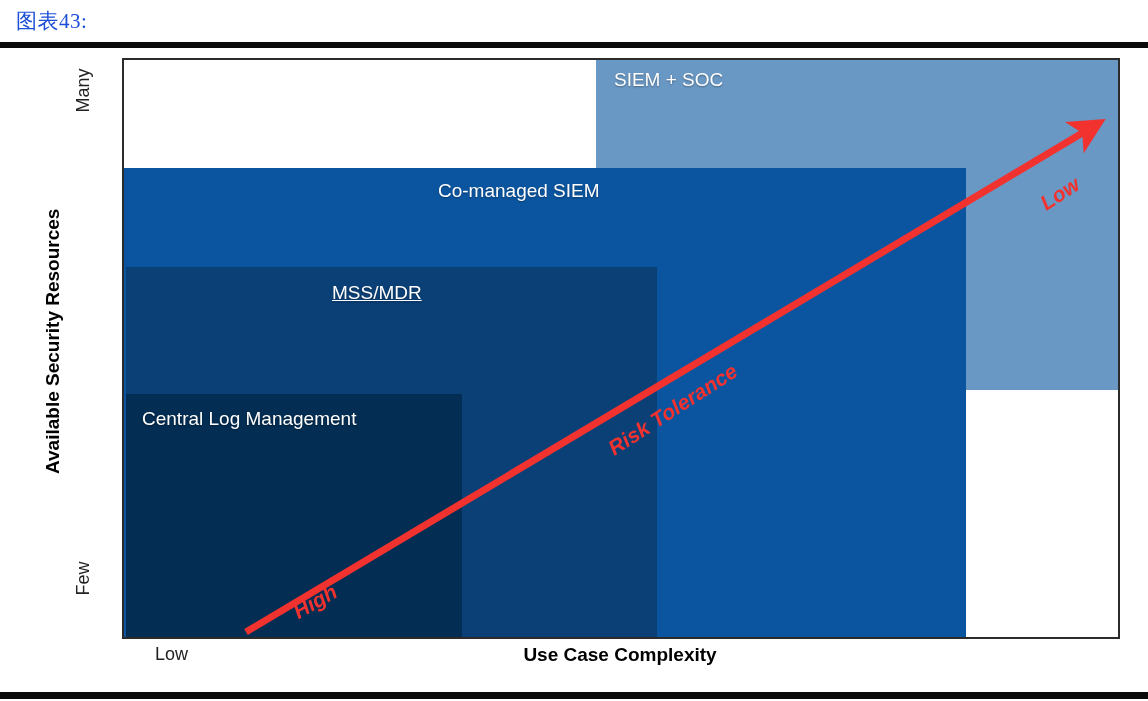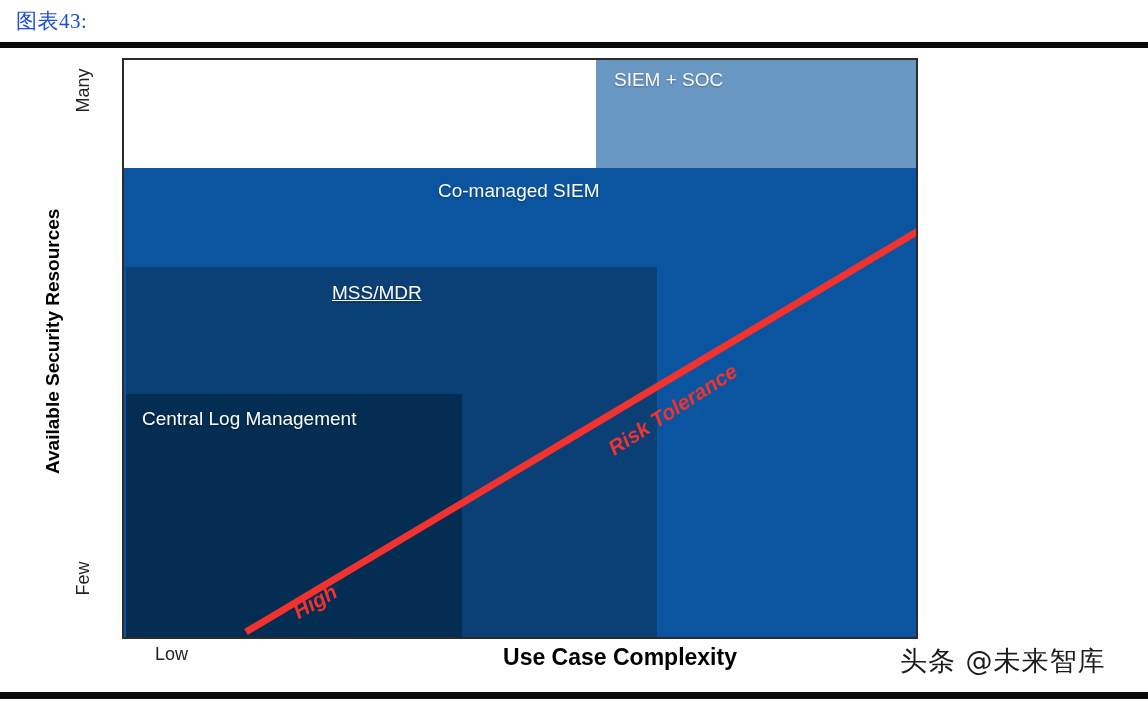--- a/index.html
+++ b/index.html
@@ -79,21 +79,21 @@
     white-space: nowrap;
   }
   #x-axis-title {
     position: absolute;
     left: 420px;
     top: 596px;
     width: 400px;
     text-align: center;
     font-family: "Liberation Sans", sans-serif;
     font-weight: bold;
-    font-size: 23px;
+    font-size: 19px;
     color: #000000;
     white-space: nowrap;
   }
 
   
   .y-tick {
     position: absolute;
     font-family: "Liberation Sans", sans-serif;
     font-size: 18px;
     color: #222222;
@@ -114,21 +114,21 @@
     font-size: 18px;
     color: #222222;
     white-space: nowrap;
   }
 
   
   #plot-frame {
     position: absolute;
     left: 122px;
     top: 10px;
-    width: 796px;
+    width: 998px;
     height: 581px;
     border: 2px solid #2b2b2b;
     background: #ffffff;
     box-sizing: border-box;
     overflow: hidden;
   }
 
   
   .region {
     position: absolute;
@@ -243,16 +243,15 @@
       </defs>
       <line x1="122" y1="572" x2="960" y2="72" stroke="#f2322f" stroke-width="7" marker-end="url(#arrowhead)"></line>
     </svg>
 
     <div class="arrow-text" id="arrow-label-high">High</div>
     <div class="arrow-text" id="arrow-label-risk">Risk Tolerance</div>
     <div class="arrow-text" id="arrow-label-low">Low</div>
 
   </div>
 
-  <div id="watermark">头条 @未来智库</div>
 </div>
 
 <div class="rule" id="rule-bottom"></div>
 
 </body></html>

